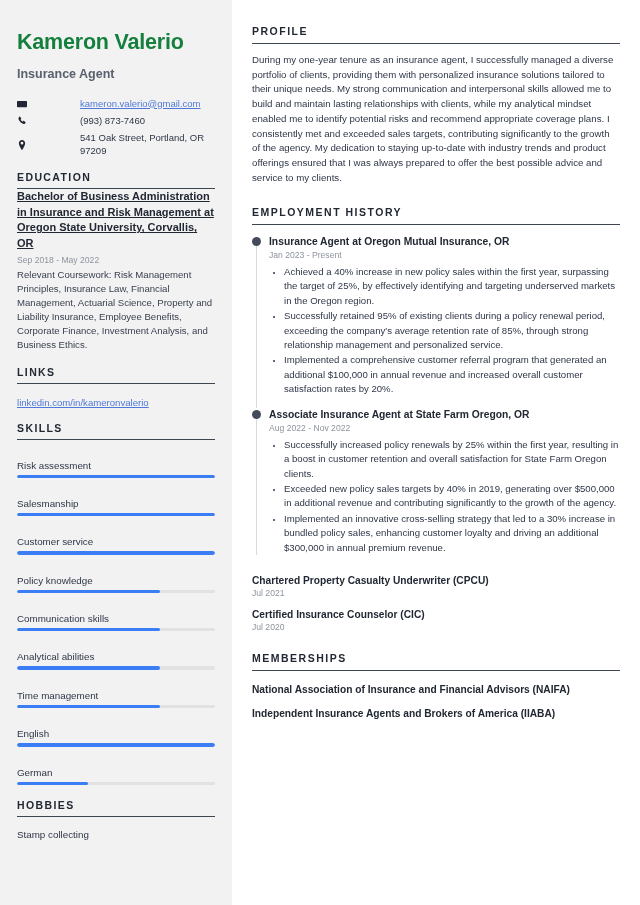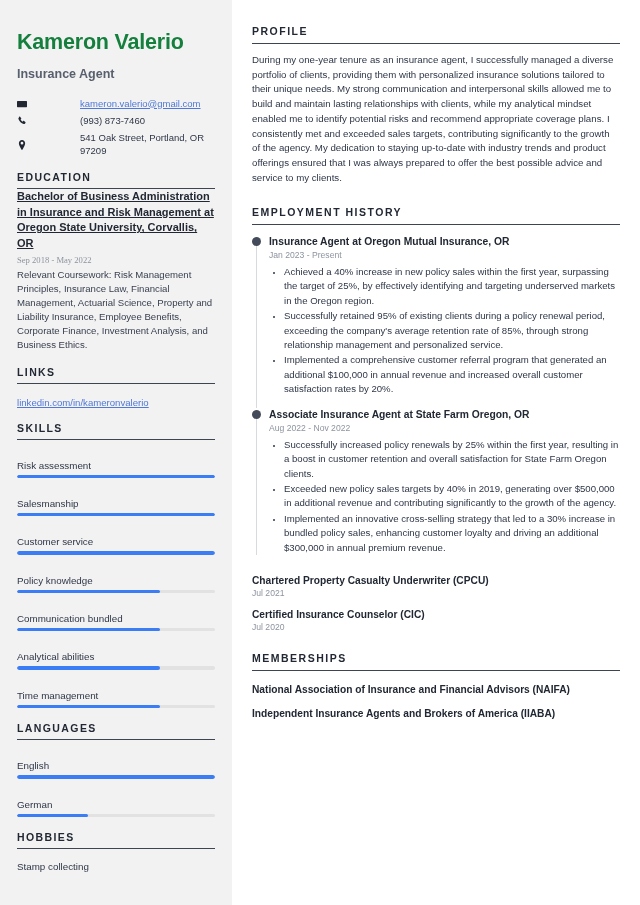--- a/index.html
+++ b/index.html
@@ -84,21 +84,20 @@
     font-size: 11px;
     font-weight: bold;
     color: #222833;
     line-height: 1.42;
     text-decoration: underline;
   }
   .edu-date {
     font-size: 8.6px;
     color: #8d939e;
     margin-top: 3px;
-    font-family: Liberation Serif, serif;
   }
   .edu-desc {
     font-size: 9.6px;
     color: #3a4150;
     line-height: 1.46;
     margin-top: 3px;
   }
 
   .links-wrap { margin-top: 13px; }
   .side-link {
@@ -290,40 +289,39 @@
             <div class="bar-fill" style="width: 100%;"></div>
           </div>
       </div>
       <div class="bar-item">
         <div class="bar-label">Policy knowledge</div>
         <div class="bar-track">
             <div class="bar-fill" style="width: 72%;"></div>
           </div>
       </div>
       <div class="bar-item">
-        <div class="bar-label">Communication bundled</div>
+        <div class="bar-label">Communication skills</div>
         <div class="bar-track">
             <div class="bar-fill" style="width: 72%;"></div>
           </div>
       </div>
       <div class="bar-item">
         <div class="bar-label">Analytical abilities</div>
         <div class="bar-track">
             <div class="bar-fill" style="width: 72%;"></div>
           </div>
       </div>
       <div class="bar-item">
         <div class="bar-label">Time management</div>
         <div class="bar-track">
             <div class="bar-fill" style="width: 72%;"></div>
           </div>
       </div>
     </div>
 
-    <div class="side-head">LANGUAGES</div>
     <div>
       <div class="bar-item">
         <div class="bar-label">English</div>
         <div class="bar-track">
             <div class="bar-fill" style="width: 100%;"></div>
           </div>
       </div>
       <div class="bar-item">
         <div class="bar-label">German</div>
         <div class="bar-track">

